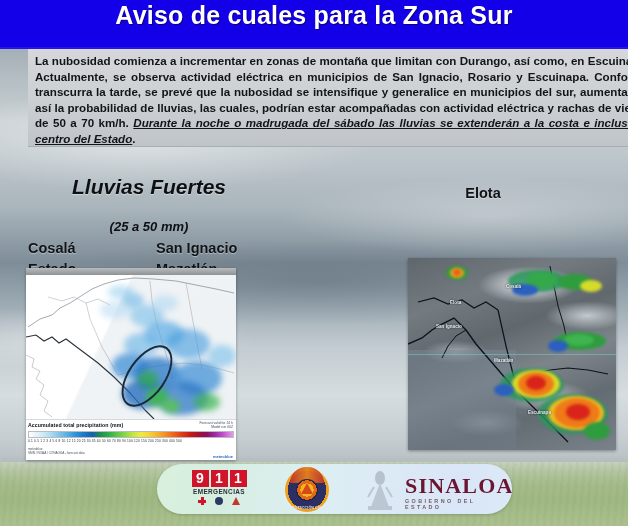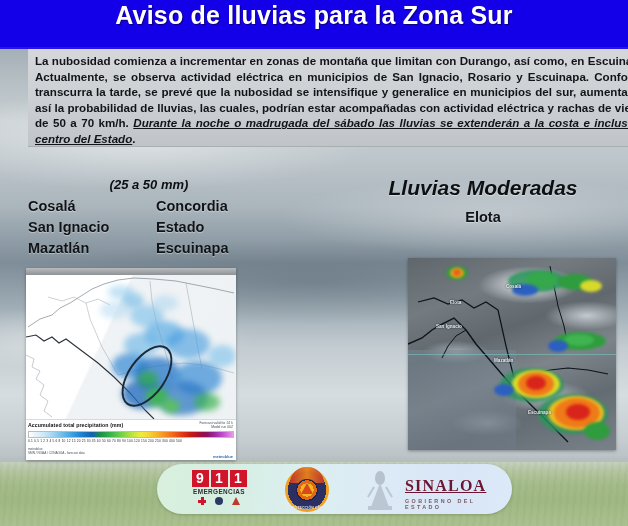--- a/index.html
+++ b/index.html
@@ -100,21 +100,21 @@
   
   .sec{position:absolute;text-align:center;}
   .sec-title{
     font-size:21px;font-weight:bold;font-style:italic;color:#0d1013;
     font-family:"Liberation Sans", sans-serif;
     text-shadow:0 1px 1px rgba(255,255,255,.45);
     white-space:nowrap;
   }
   .sec-range{
     font-size:13px;font-weight:bold;font-style:italic;color:#0d1013;
-    margin-top:2px;white-space:nowrap;
+    margin-top:20px;white-space:nowrap;
   }
 
   #sec-left{left:14px;top:175px;width:270px;}
   #sec-right{left:352px;top:176px;width:262px;}
 
   .muni-grid{
     margin-top:6px;display:grid;grid-template-columns:128px 132px;
     row-gap:5px;text-align:left;padding-left:14px;box-sizing:border-box;
   }
   .muni{
@@ -248,59 +248,58 @@
     background:radial-gradient(circle at 50% 50%, #f6b41f 0 42%, #e06a14 42% 62%, #1d2150 62% 100%);}
   .seal-tri{position:absolute;left:16px;top:15px;width:12px;height:11px;
     background:#d6481d;clip-path:polygon(50% 0,100% 100%,0 100%);}
   .seal-txt{position:absolute;left:0;bottom:2px;width:44px;text-align:center;
     font-size:3.4px;color:#e6e8ef;font-weight:bold;letter-spacing:.2px;}
 
   
   .sin-emblem{position:absolute;left:205px;top:5px;width:36px;height:42px;opacity:.5;}
   .sin-text{position:absolute;left:248px;top:11px;}
   .sin-name{
-    font-size:16px;font-weight:bold;color:#6b1530;letter-spacing:1.2px;
-    font-family:"Liberation Serif", serif;line-height:21px;text-decoration:underline;
+    font-size:22px;font-weight:bold;color:#6b1530;letter-spacing:1.2px;
+    font-family:"Liberation Serif", serif;line-height:21px;
   }
   .sin-sub{
     font-size:5.4px;font-weight:bold;color:#7a5a62;letter-spacing:2.4px;
     margin-top:2px;font-family:"Liberation Sans", sans-serif;
   }
 </style>
 </head>
 <body>
 
 <div id="poster">
 
   <div class="bg-sky"></div>
   <div class="bg-horizon"></div>
   <div class="bg-field"></div>
 
   <div class="header">
-    <div class="header-title">Aviso de lluvias para la Zona Sur</div>
+    <div class="header-title">Aviso de cuales para la Zona Sur</div>
   </div>
 
   <div class="textblock">
     <p><span>La nubosidad comienza a incrementar en zonas de montaña que limitan con Durango, así como, en Escuinapa. Actualmente, se observa actividad eléctrica en municipios de San Ignacio, Rosario y Escuinapa. Conforme transcurra la tarde, se prevé que la nubosidad se intensifique y generalice en municipios del sur, aumentando así la probabilidad de lluvias, las cuales, podrían estar acompañadas con actividad eléctrica y rachas de viento de 50 a 70 km/h. </span><span class="emph">Durante la noche o madrugada del sábado las lluvias se extenderán a la costa e incluso al centro del Estado</span><span>.</span></p>
   </div>
 
   <div class="sec" id="sec-left">
+    <div class="sec-title">Lluvias Fuertes</div>
     <div class="sec-range">(25 a 50 mm)</div>
     <div class="muni-grid">
       <div class="muni">Cosalá</div>
-      <div class="muni">Concordia</div>
       <div class="muni">San Ignacio</div>
       <div class="muni">Estado</div>
       <div class="muni">Mazatlán</div>
       <div class="muni">Escuinapa</div>
     </div>
   </div>
 
   <div class="sec" id="sec-right">
-    <div class="sec-title">Lluvias Moderadas</div>
     <div class="muni-single">Elota</div>
   </div>
 
   <div class="map" id="map-left">
     <div class="ml-top"></div>
     <div class="ml-canvas">
       <div class="ml-land"></div>
 
       <svg class="ml-coast" viewBox="0 0 210 144" preserveAspectRatio="none">
         <path d="M2,52 L14,44 L26,40 L34,33 L44,28 L55,21 L66,14 L78,9 L92,5 L108,3 L128,4 L150,6 L170,10 L190,14 L208,18" fill="none" stroke="#7d8791" stroke-width="0.7"></path>

